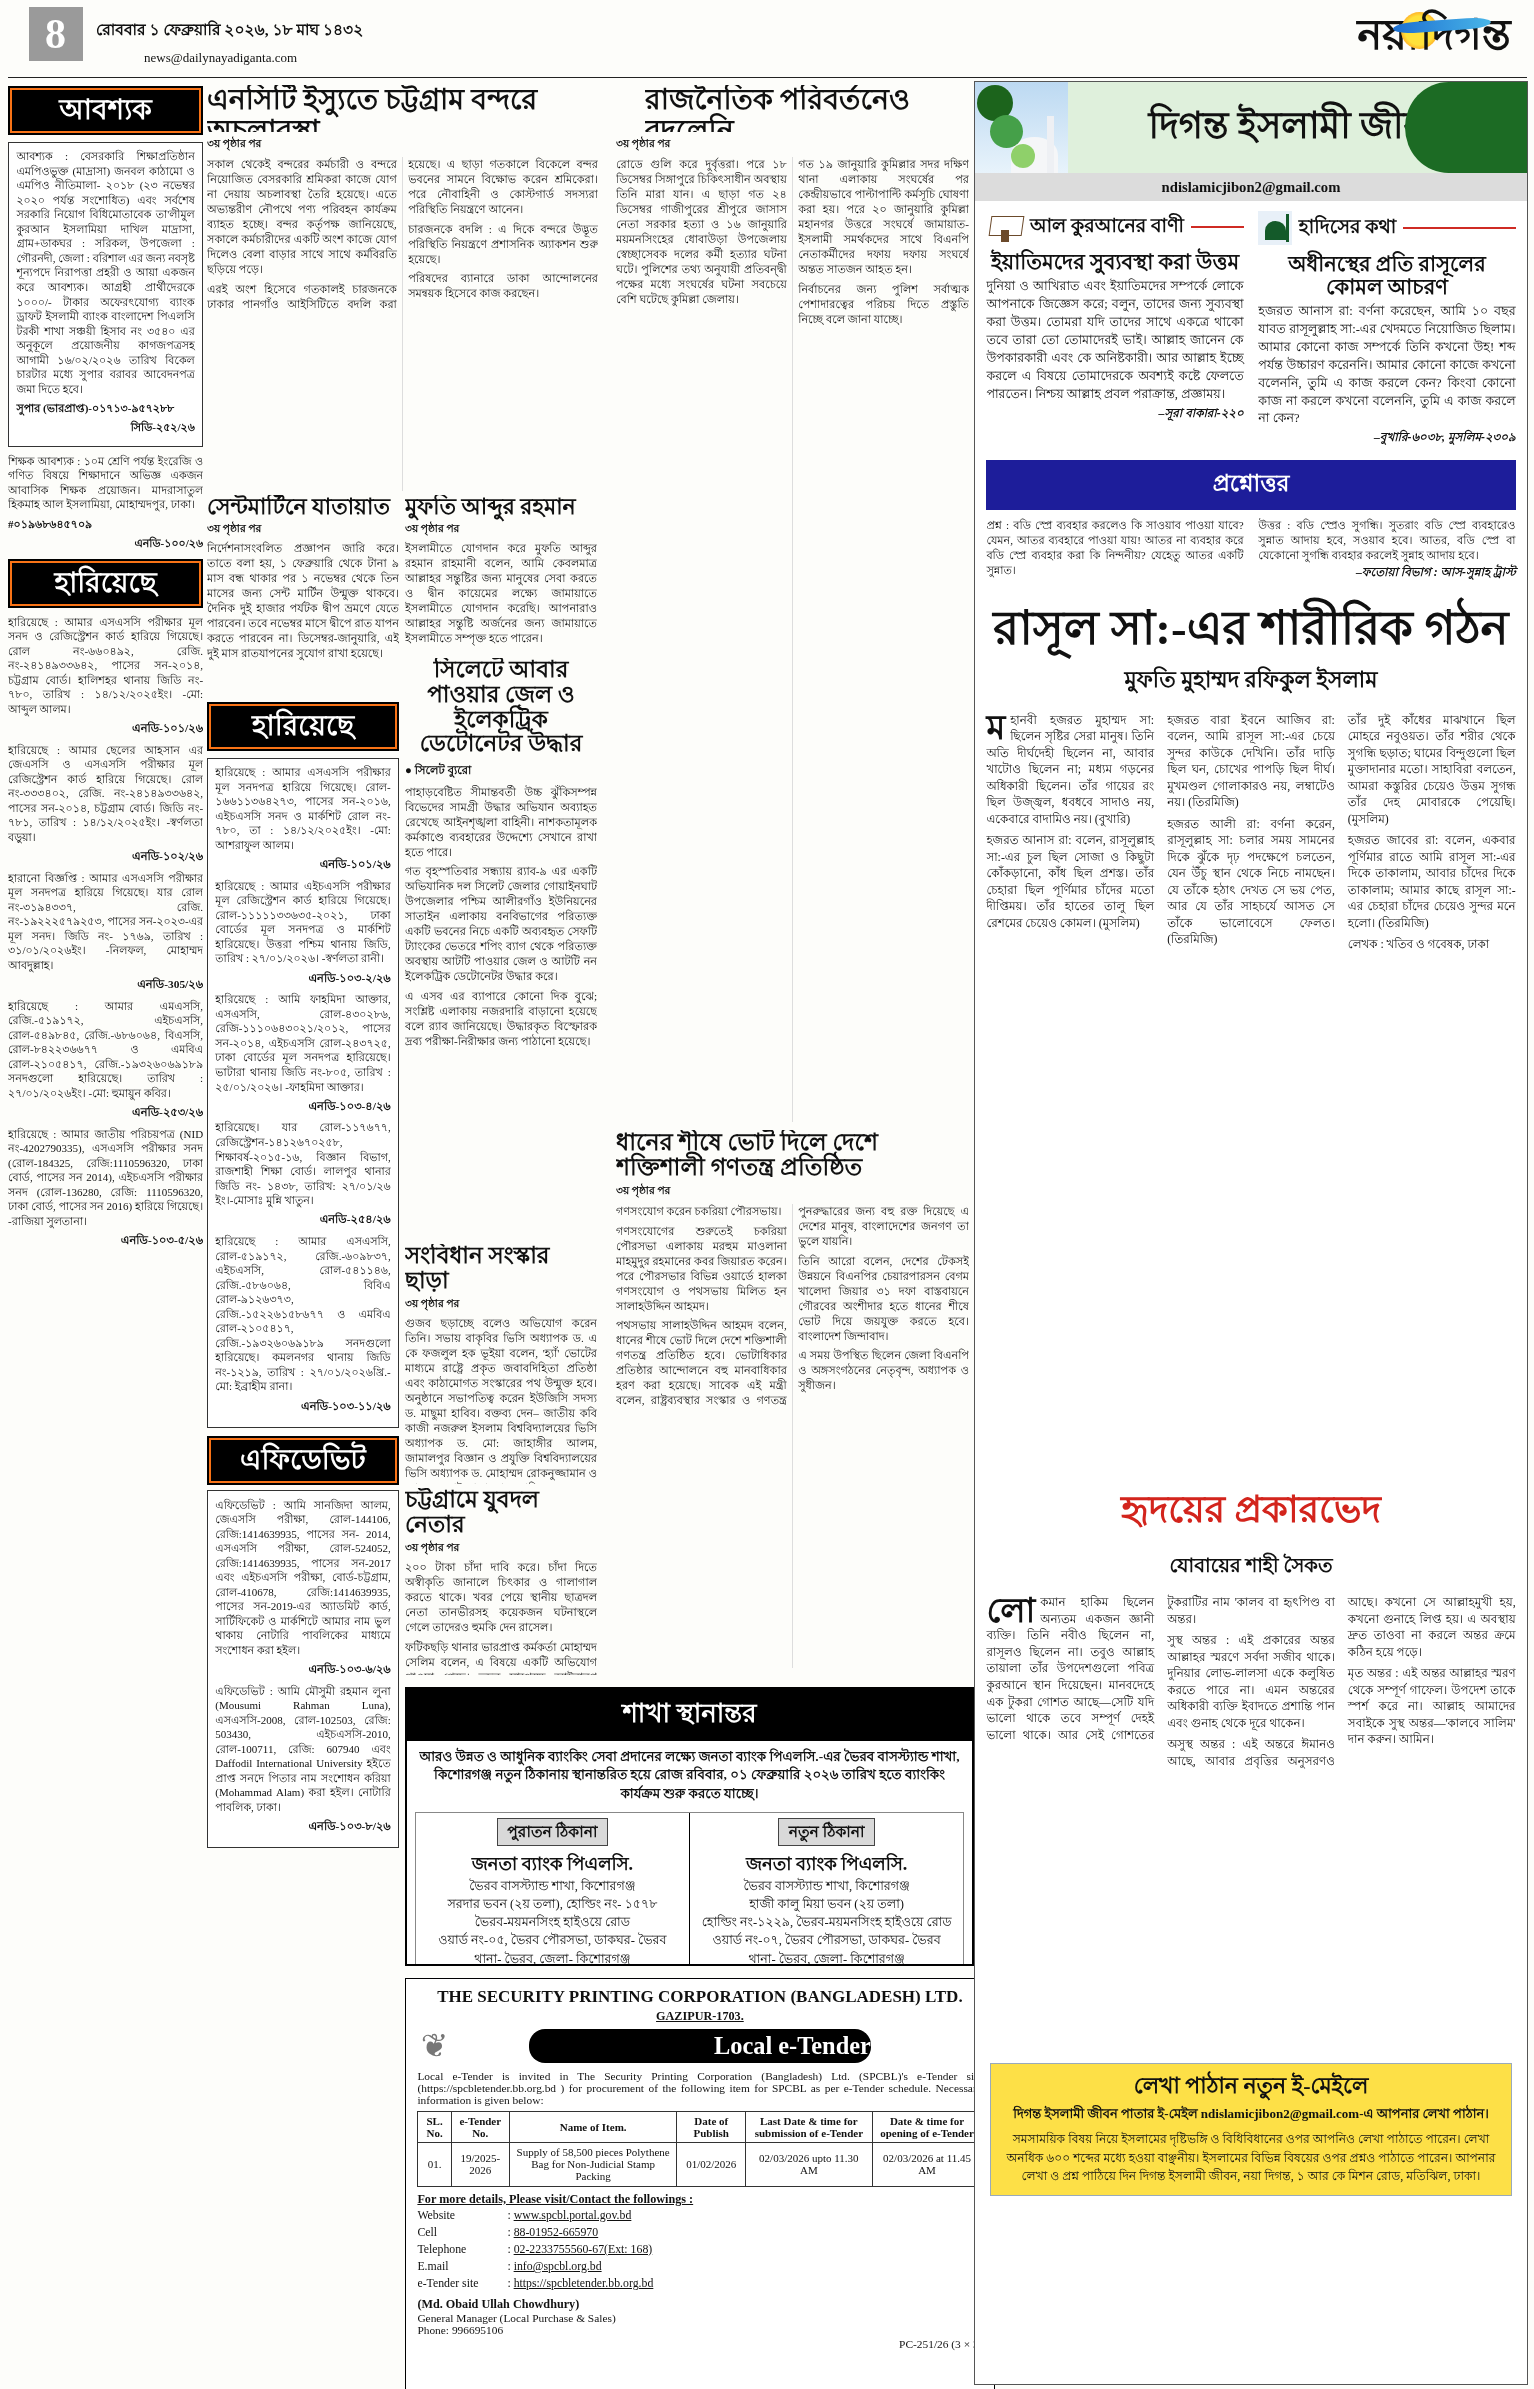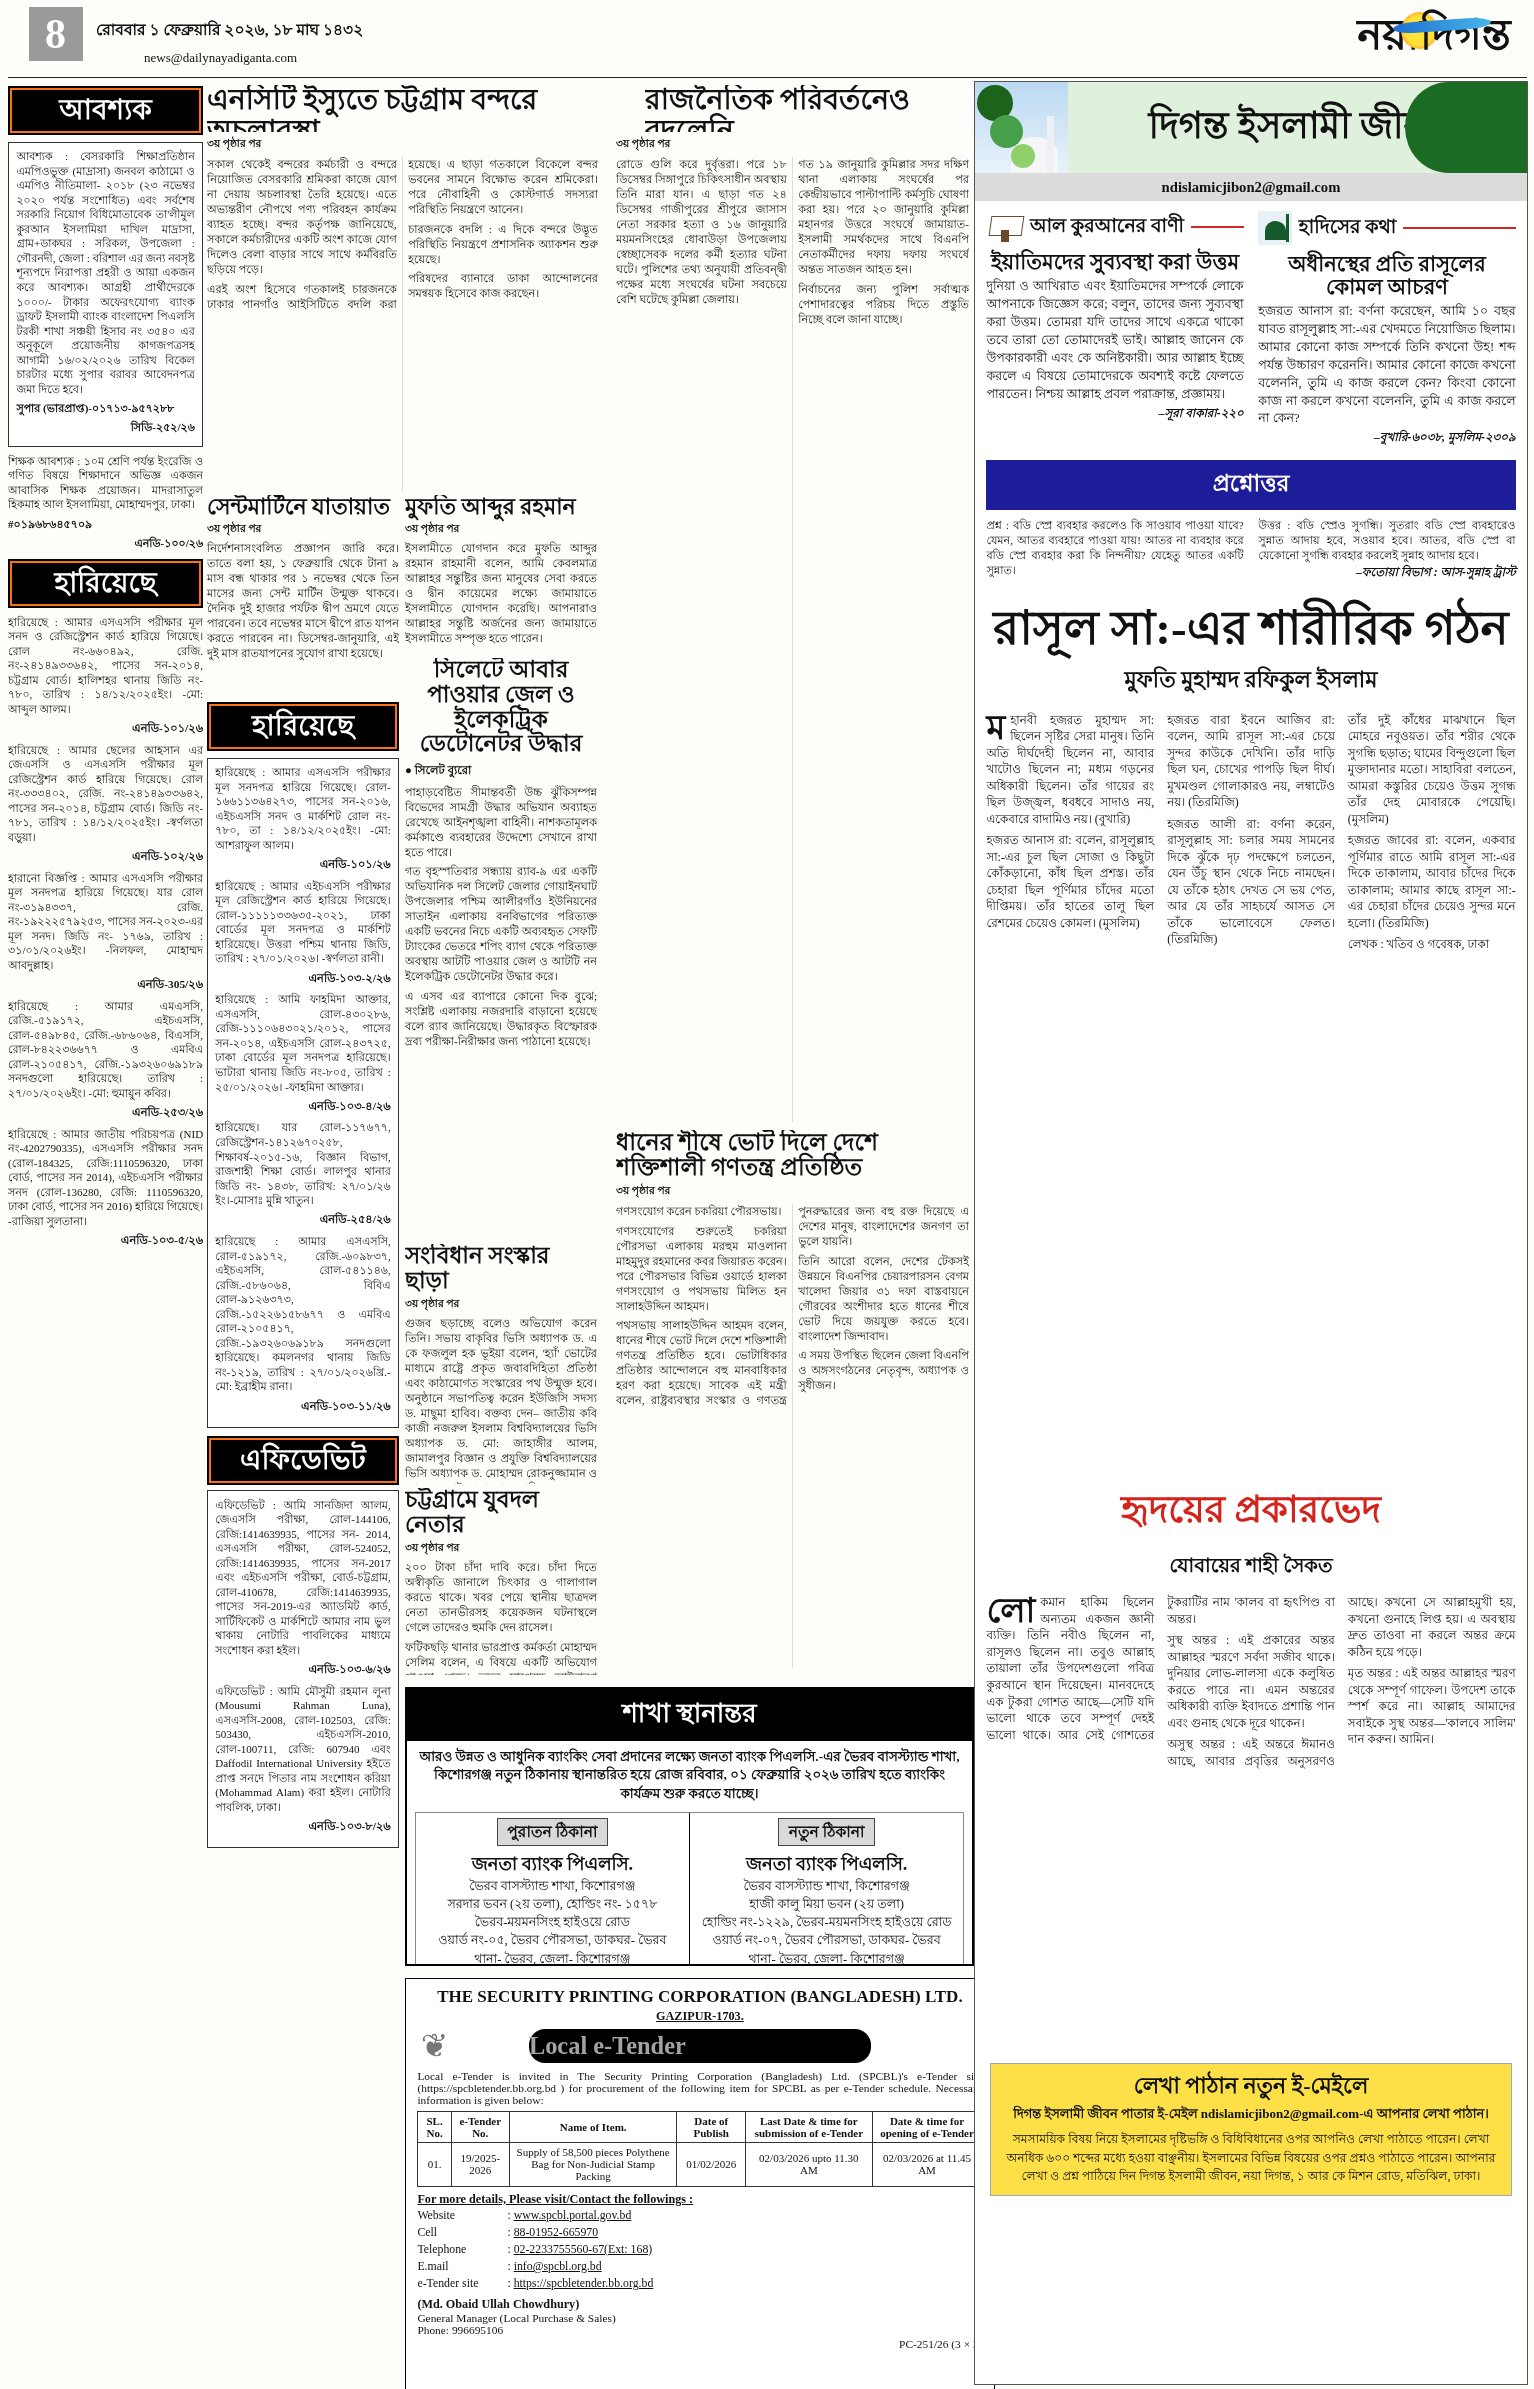--- a/index.html
+++ b/index.html
@@ -67,21 +67,21 @@
   .ad-lead{font-size:13.4px;font-weight:bold;text-align:center;padding:6.5px 11.4px 3.3px 11.4px;line-height:1.4;}
   .addr-zone{border:1.6px solid #888;margin:4.9px 8.1px;display:flex;}
   .addr{flex:1;padding:4.9px 6.5px 8.1px 6.5px;text-align:center;font-size:12.6px;line-height:1.45;}
   .addr .tag{display:inline-block;border:1.2px solid #444;background:#d9d9d9;font-size:15.5px;font-weight:bold;padding:1.6px 9.8px;margin-bottom:4.9px;}
   .addr .bank{font-size:18px;font-weight:bold;}
   .vline{width:1.6px;background:#000;}
   
   .tender{border:1.6px solid #000;background:#fff;padding:8.1px 11.4px 4.9px 11.4px;font-family:"Liberation Serif",serif;}
   .tender h1{font-size:17px;margin:0;text-align:center;}
   .tender .gz{text-align:center;font-weight:bold;text-decoration:underline;font-size:12.2px;margin:1.6px 0 4.9px 0;}
-  .lt-banner{background:#000;color:#a3a3a3;font-size:24.4px;font-weight:bold;text-align:left;width:342px;margin:0 auto 6.5px auto;padding:3.3px 0;border-radius:16px;}
+  .lt-banner{background:#000;color:#ffffff;font-size:24.4px;font-weight:bold;text-align:right;width:342px;margin:0 auto 6.5px auto;padding:3.3px 0;border-radius:16px;}
   .emblem{position:absolute;left:14.7px;top:47px;font-size:33px;color:#777;}
   .ttable{width:100%;border-collapse:collapse;font-size:11px;margin:4.9px 0;}
   .ttable th,.ttable td{border:1.2px solid #333;padding:3.3px 4.1px;text-align:center;vertical-align:middle;}
   .contacts{font-size:11.8px;line-height:1.45;}
   .contacts .k{display:inline-block;width:90px;}
   .u{text-decoration:underline;}
 </style>
 </head>
 <body>
 

